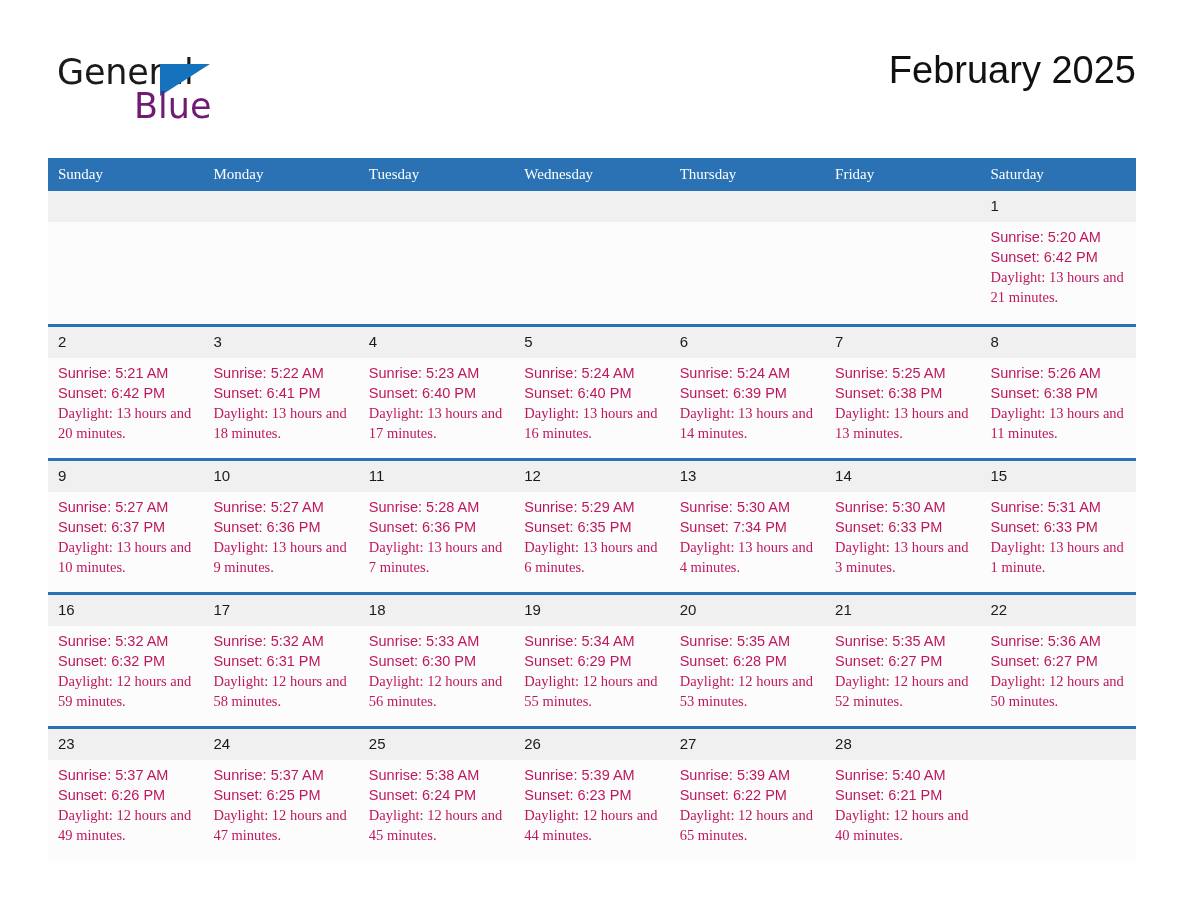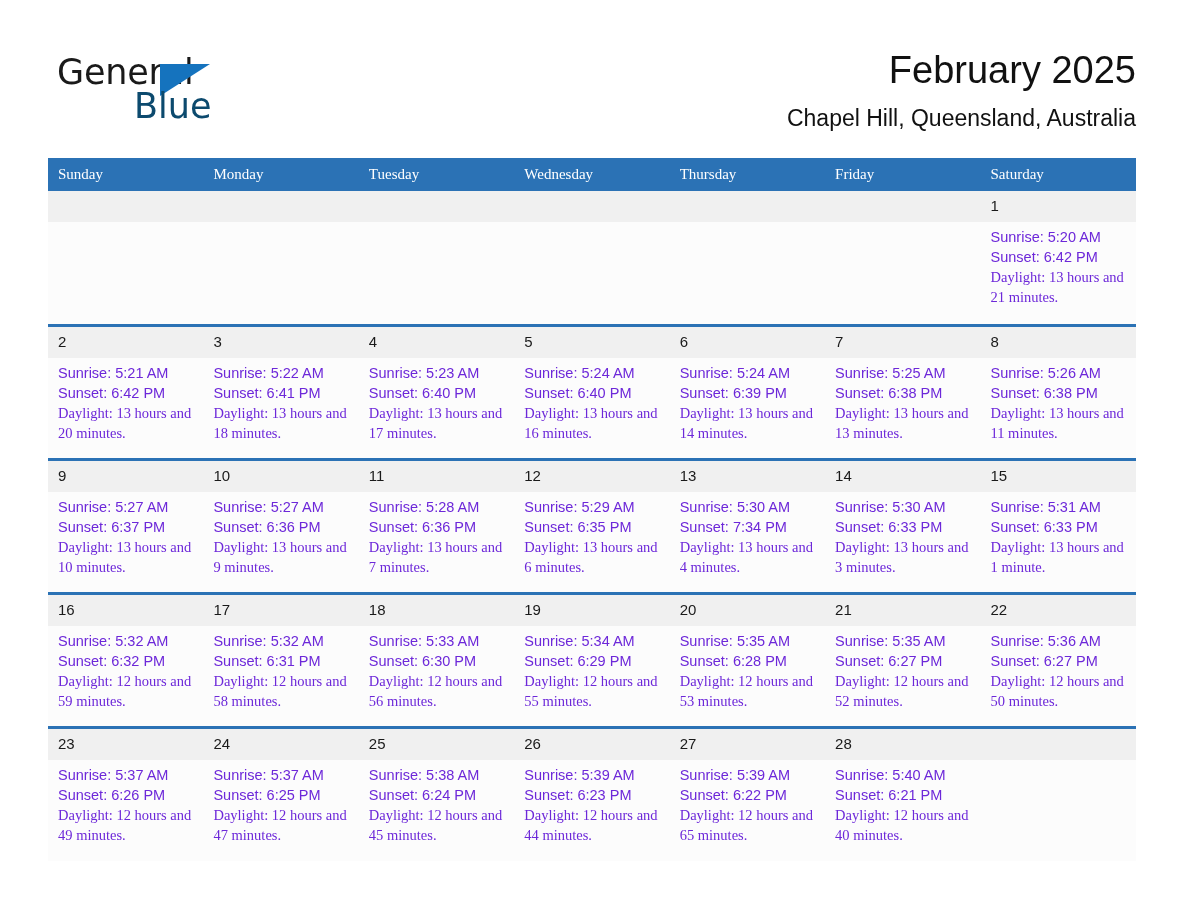--- a/index.html
+++ b/index.html
@@ -55,21 +55,21 @@
     height: 0;
     border-top: 0 solid transparent;
     border-left: 0;
   }
   .logo-tri svg { display: block; }
   .logo-blue {
     position: absolute;
     left: 77px;
     top: 34px;
     font-size: 35px;
-    color: #0c4a6e;
+    color: #701a75;
     font-family: "DejaVu Sans", sans-serif;
     font-weight: 400;
     line-height: 40px;
   }
 
   .title-wrap {
     position: absolute;
     right: 0;
     top: 0;
     text-align: right;
@@ -130,21 +130,21 @@
     line-height: 20px;
     padding: 5px 0 6px 10px;
     color: #1a1a1a;
     min-height: 20px;
   }
   .info {
     display: block;
     padding: 5px 10px 0 10px;
     font-size: 14.5px;
     line-height: 20px;
-    color: #6d28d9;
+    color: #be185d;
   }
   .info span { display: block; white-space: nowrap; }
   .info .daylight { white-space: normal; font-family: Liberation Serif, serif; }
 </style>
 </head>
 <body>
 
 <div class="page">
 
   <div class="top">
@@ -154,21 +154,20 @@
       <span class="logo-tri">
         <svg width="50" height="32" viewBox="0 0 50 32" xmlns="http://www.w3.org/2000/svg">
           <polygon points="0,0 0,32 50,32" fill="#1573be" transform="scale(1,-1) translate(0,-32)"></polygon>
         </svg>
       </span>
       <span class="logo-blue">Blue</span>
     </div>
 
     <div class="title-wrap">
       <div class="cal-title">February 2025</div>
-      <div class="cal-subtitle">Chapel Hill, Queensland, Australia</div>
     </div>
 
   </div>
 
   <table class="cal">
     <thead>
       <tr id="head-row">
           <th>Sunday</th>
           <th>Monday</th>
           <th>Tuesday</th>

